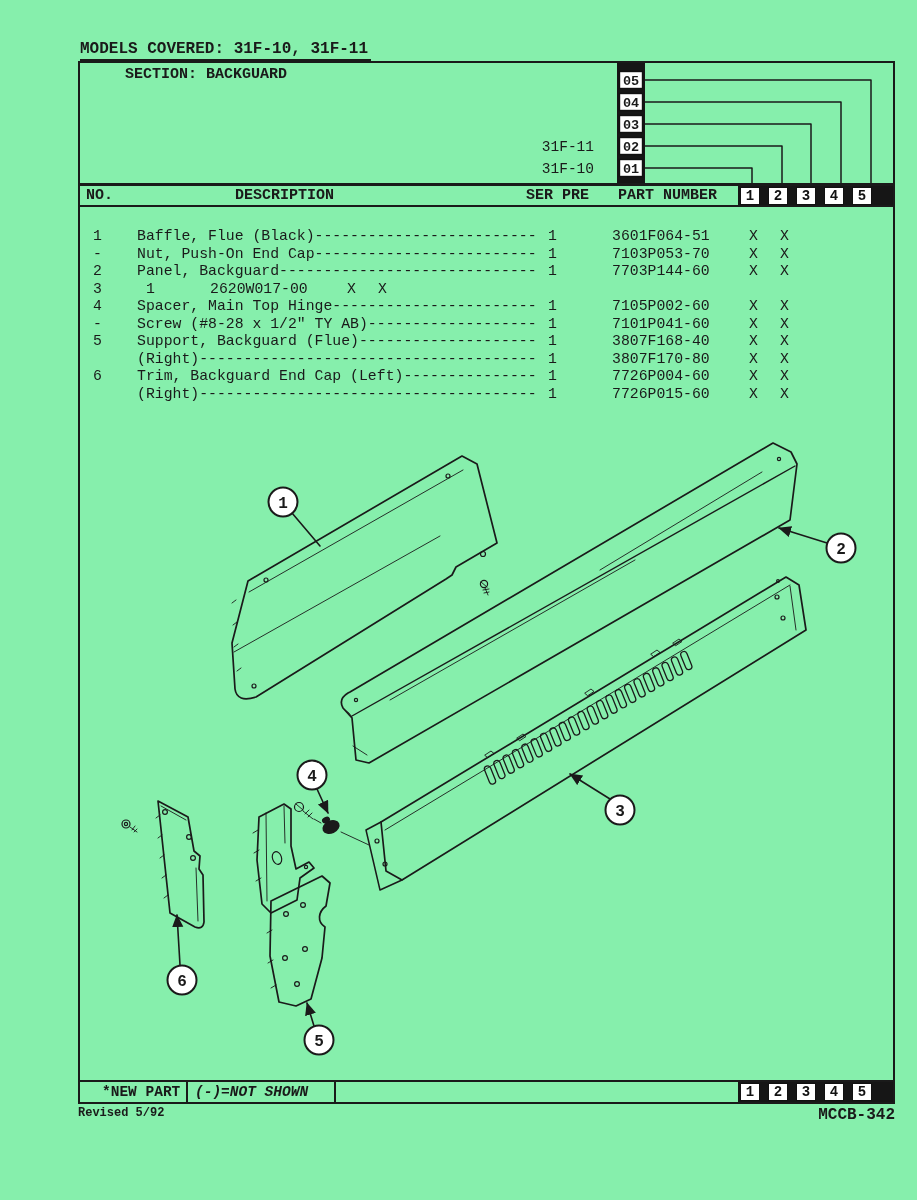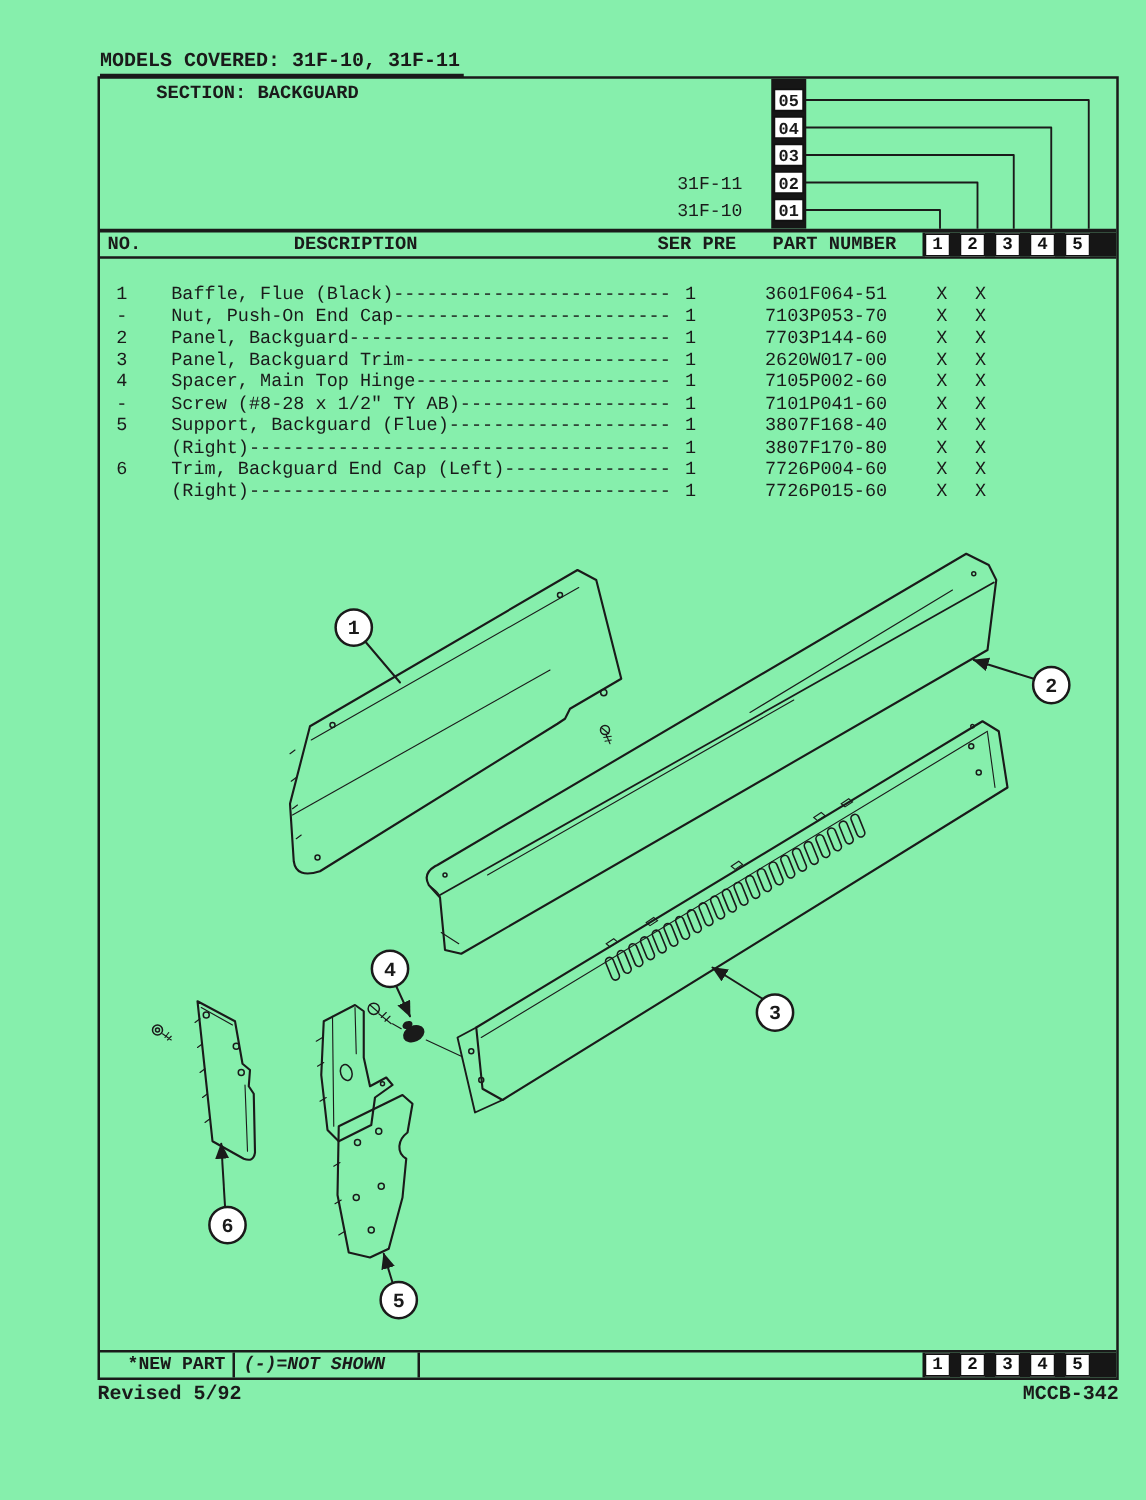--- a/index.html
+++ b/index.html
@@ -29,21 +29,21 @@
   .rows{position:absolute;left:0;top:165px;width:813px;font-size:14.8px;line-height:17.5px;}
   .row{display:flex;height:17.5px;}
   .rows .c-no{padding-left:13px;}
   .rows .c-ser{padding-left:9px;}
   .diagram{position:absolute;left:0;top:144px;width:813px;height:873px;}
   .footbar{position:absolute;left:0;bottom:0;width:813px;height:22px;box-sizing:border-box;
            border-top:2px solid #1a1a1a;display:flex;align-items:center;font-size:14.5px;font-weight:bold;}
   .f1{width:91px;padding-left:5px;box-sizing:border-box;border-right:2px solid #1a1a1a;height:100%;display:flex;align-items:center;white-space:pre;margin-left:17px;}
   .f2{width:148px;padding-left:7px;box-sizing:border-box;border-right:2px solid #1a1a1a;height:100%;display:flex;align-items:center;white-space:pre;font-style:italic;}
   .f3{flex:1;height:100%;}
-  .revised{position:absolute;left:78px;top:1106px;font-size:16px;font-weight:bold;}
+  .revised{position:absolute;left:78px;top:1106px;font-size:12px;font-weight:bold;}
   .doccode{position:absolute;right:22px;top:1106px;font-size:16px;font-weight:bold;}
   
   .ln{stroke:#1a1a1a;stroke-width:1.7;fill:none;stroke-linejoin:round;stroke-linecap:round;}
   .thin{stroke:#1a1a1a;stroke-width:0.9;fill:none;stroke-linecap:round;}
   .hole{stroke:#1a1a1a;stroke-width:1.2;fill:none;}
   .blk{fill:#1a1a1a;stroke:none;}
   .callout{stroke:#1a1a1a;stroke-width:2;fill:#fff;}
   .callout-num{font-family:"Liberation Mono","DejaVu Sans Mono",monospace;font-size:16px;font-weight:bold;fill:#1a1a1a;text-anchor:middle;}
   .ladder-num{font-family:"Liberation Mono","DejaVu Sans Mono",monospace;font-size:13.5px;font-weight:bold;fill:#1a1a1a;text-anchor:middle;}
   .ladder-label{font-family:"Liberation Mono","DejaVu Sans Mono",monospace;font-size:14.5px;fill:#1a1a1a;text-anchor:end;}
@@ -129,21 +129,20 @@
     <div class="c-part">7703P144-60</div>
     <div class="c-m">X</div>
     <div class="c-m">X</div>
     <div class="c-m"></div>
     <div class="c-m"></div>
     <div class="c-m"></div>
   </div>
 
   <div class="row">
     <div class="c-no">3</div>
-    <div class="c-desc">Panel, Backguard Trim------------------------</div>
     <div class="c-ser">1</div>
     <div class="c-part">2620W017-00</div>
     <div class="c-m">X</div>
     <div class="c-m">X</div>
     <div class="c-m"></div>
     <div class="c-m"></div>
     <div class="c-m"></div>
   </div>
 
   <div class="row">

